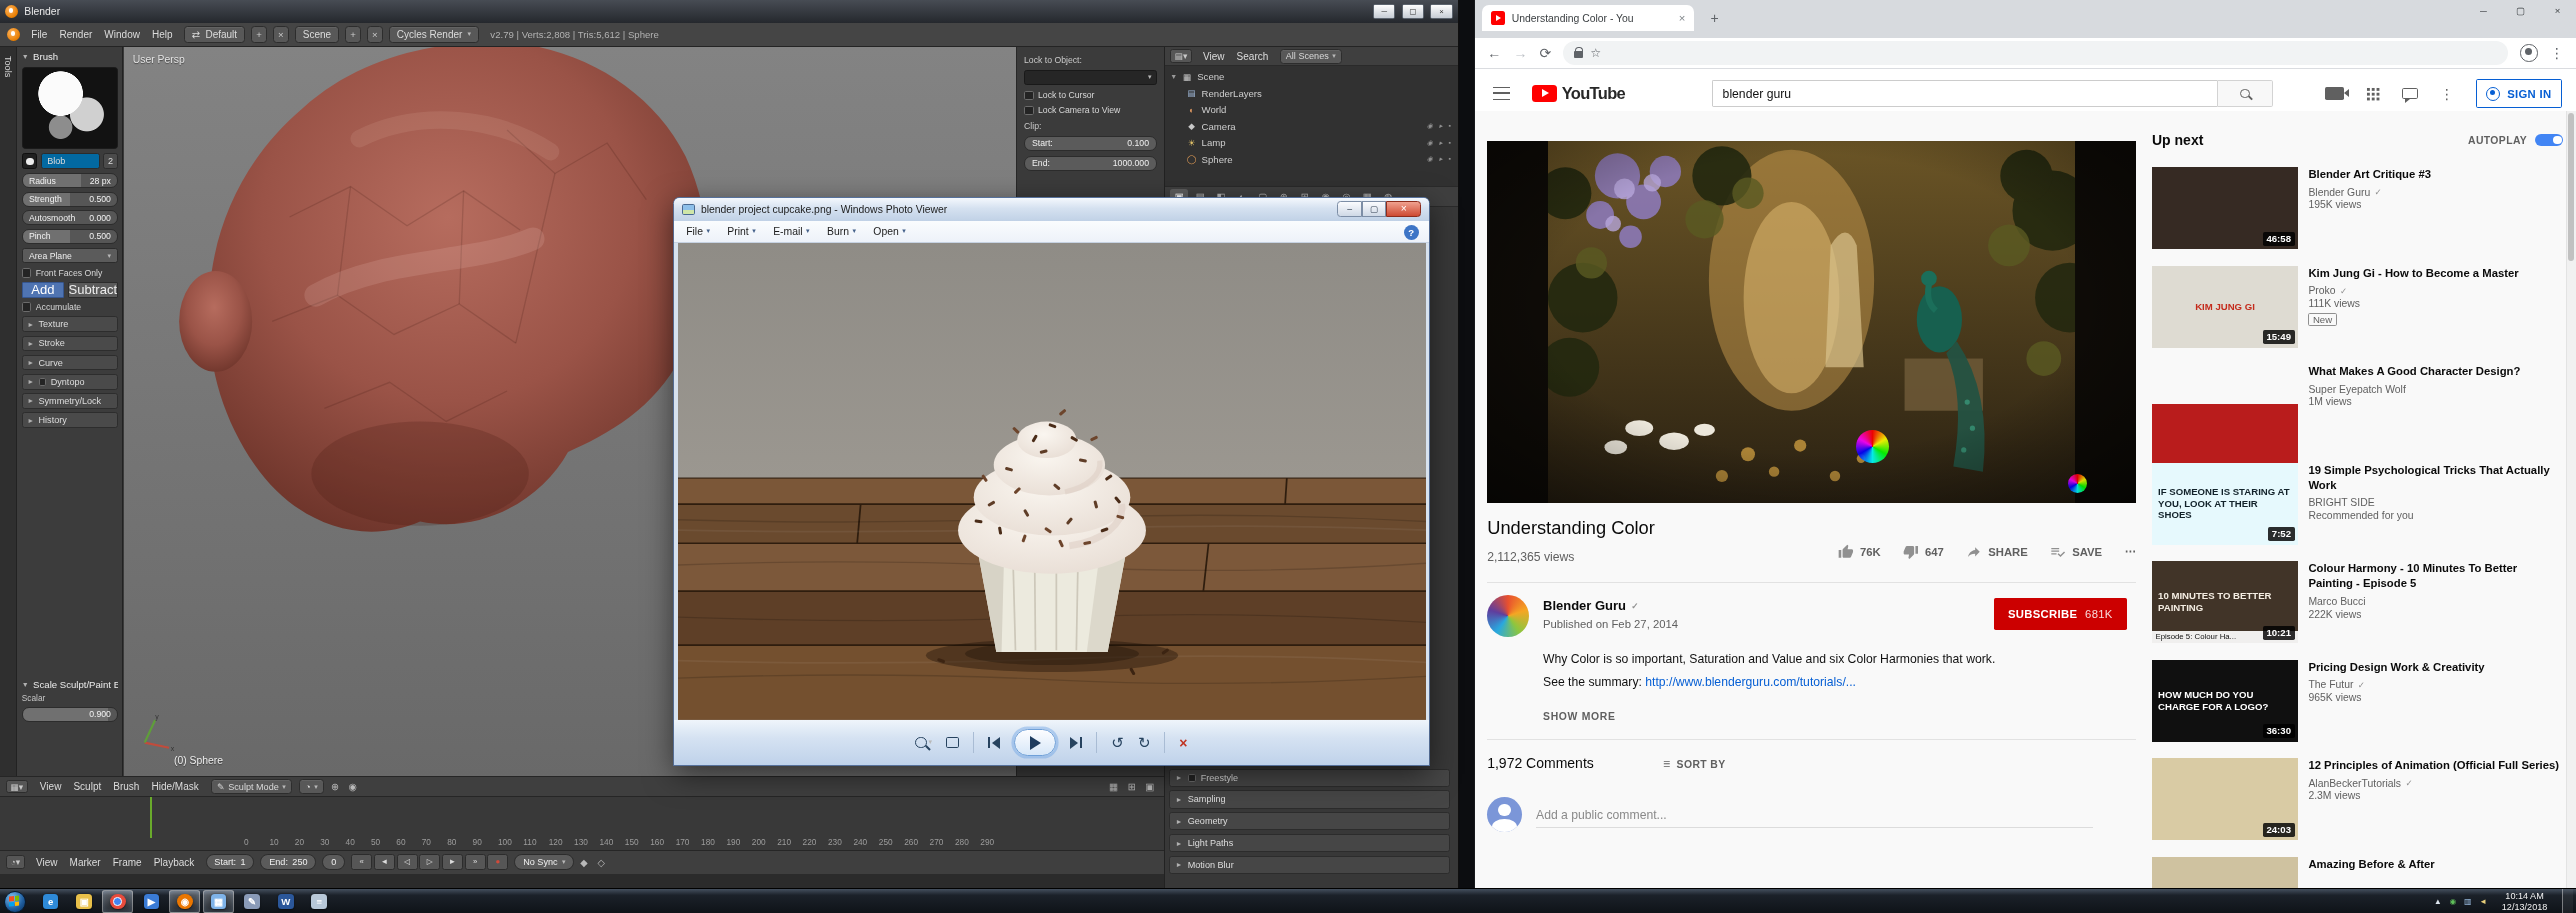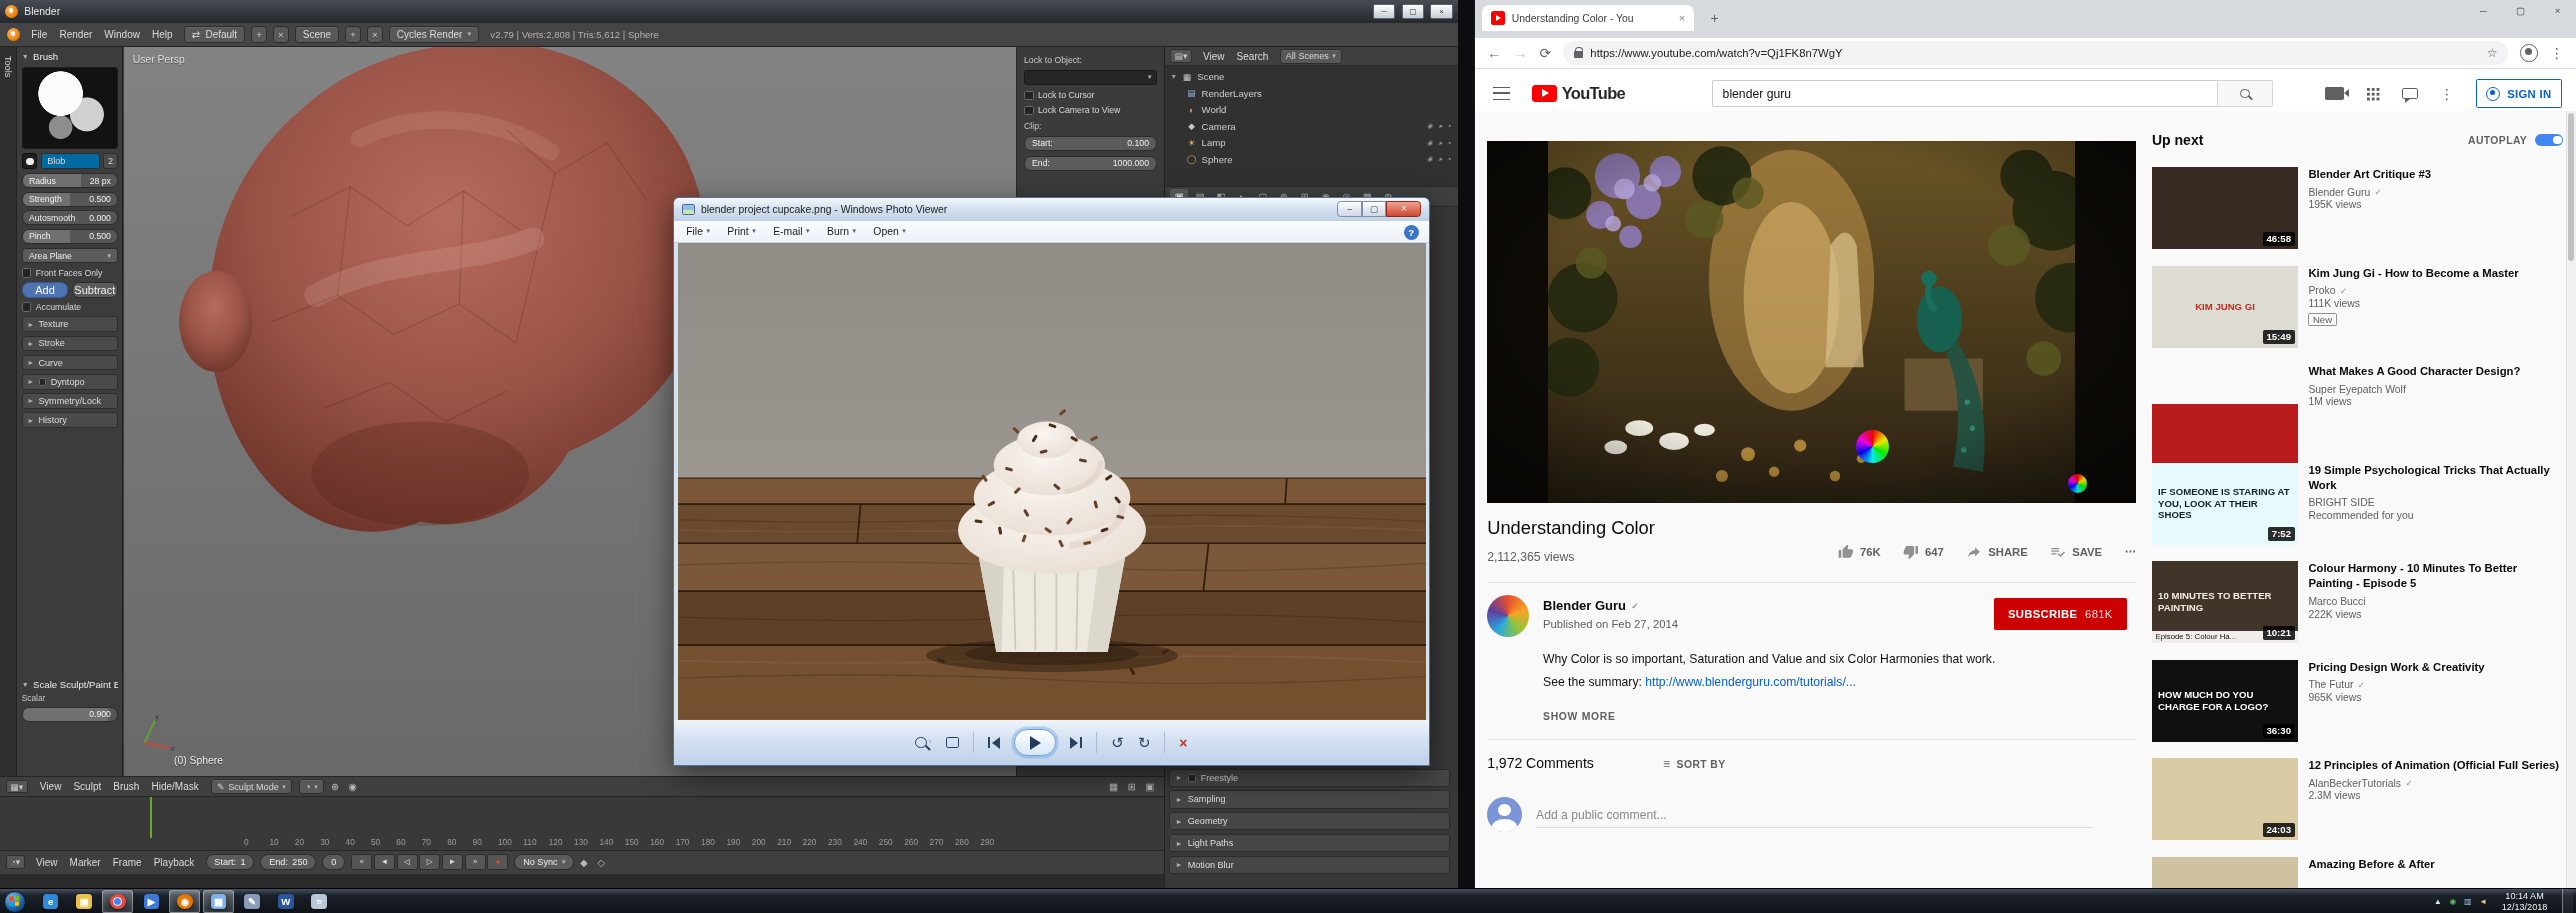--- a/index.html
+++ b/index.html
@@ -32,21 +32,21 @@
 .blob-ico{width:15.7px;height:15.7px;background:#202020;border:0.9px solid #0f0f0f;border-radius:2.6px;position:relative;flex:none}
 .blob-ico::after{content:"";position:absolute;left:3.5px;top:3.5px;width:7.8px;height:7.8px;border-radius:50%;background:#ededed}
 .name-pill{flex:1;height:15.7px;background:#0369a1;border:0.9px solid #2c2c2c;border-radius:2.6px;line-height:14px;padding:0 5.2px;overflow:hidden}
 .count-pill{width:15px;height:15.7px;background:#4b4b4b;border:0.9px solid #2c2c2c;border-radius:2.6px;text-align:center;line-height:14px;flex:none}
 .sliderlist,.seclist{display:flex;flex-direction:column;gap:3.5px}
 .bl-slider{height:15px;border-radius:7px;border:0.9px solid #2c2c2c;background:linear-gradient(90deg,#707070 var(--fill,0%),#565656 0);display:flex;justify-content:space-between;align-items:center;gap:3.5px;padding:0 6.1px;font-size:8.7px;overflow:hidden;white-space:nowrap;color:#f2f2f2}
 .bl-select{height:15px;border-radius:2.6px;border:0.9px solid #2c2c2c;background:#5b5b5b;display:flex;justify-content:space-between;align-items:center;padding:0 6.1px;font-size:8.7px;color:#efefef}
 .bl-check{display:flex;gap:4.4px;align-items:flex-end;font-size:8.7px;overflow:hidden;white-space:nowrap;color:#d8d8d8}
 .cb{width:9.6px;height:9.6px;background:#242424;border:0.9px solid #6b6b6b;border-radius:1.7px;flex:none}
 .cb.mini{width:7.8px;height:7.8px}
-.bl-btn{flex:1;height:15.7px;border:0.9px solid #2c2c2c;border-radius:7px;background:#5b5b5b;text-align:center;line-height:14px;font-size:11px;color:#eee}
+.bl-btn{flex:1;height:15.7px;border:0.9px solid #2c2c2c;border-radius:1px;background:#5b5b5b;text-align:center;line-height:14px;font-size:13px;color:#eee}
 .bl-btn.primary{background:#4f74b2;border-color:#36568f;color:#fff}
 .bl-sec{height:15.7px;background:#4a4a4a;border:0.9px solid #2d2d2d;border-radius:2.6px;display:flex;align-items:center;gap:4.4px;padding:0 4.4px;font-size:9.1px;color:#dedede;white-space:nowrap;overflow:hidden}
 .redo{margin-top:auto;margin-bottom:50px;display:flex;flex-direction:column;gap:3.5px}
 .sl-label.small{font-size:8.3px;color:#c6c6c6}
 
 .bl-viewport{position:absolute;left:124px;top:47px;width:1040px;height:729px;background:linear-gradient(#838383,#696969);overflow:hidden}
 .sculpt-svg{position:absolute;left:8.7px;top:-13px}
 .vp-label{position:absolute;left:8.7px;top:7px;font-size:10.4px;color:#e2e2e2;text-shadow:0 0.9px 0.9px rgba(0,0,0,.45)}
 .vp-status{position:absolute;left:50px;bottom:10.4px;font-size:10.4px;color:#ededed;text-shadow:0 0.9px 0.9px rgba(0,0,0,.45)}
 .vp-axis{position:absolute;left:12.2px;bottom:22.6px}
@@ -643,21 +643,20 @@
         <span>▢</span>
         <span>×</span>
       </span>
     </div>
     <div class="cr-toolbar">
       <span class="nav-ico">←</span>
       <span class="nav-ico disabled">→</span>
       <span class="nav-ico">⟳</span>
       <div class="omnibox">
         <span class="lock"></span>
-        <span class="url">https://www.youtube.com/watch?v=Qj1FK8n7WgY</span>
         <span class="star">☆</span>
       </div>
       <span class="profile-ico"></span>
       <span class="nav-ico">⋮</span>
     </div>
     <div class="yt-head">
       <span class="burger"></span>
       <span class="yt-logo">
         <span class="yt-play"></span>
         <span class="yt-word">YouTube</span>

